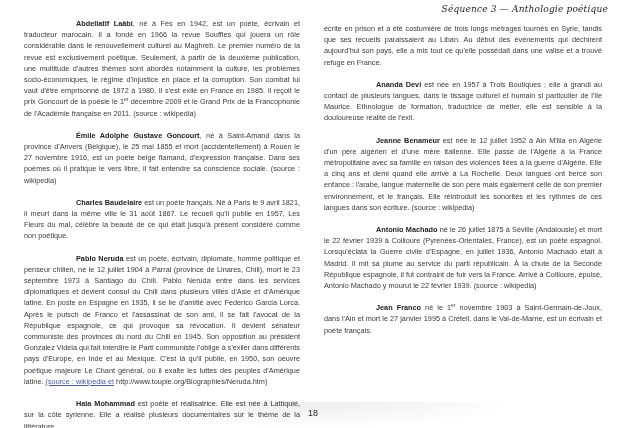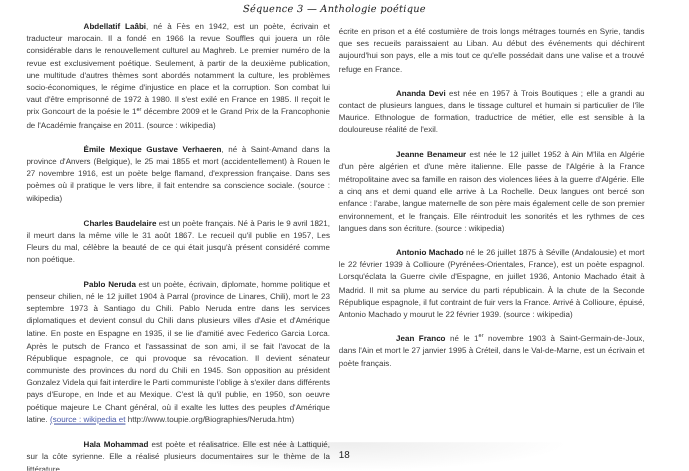--- a/index.html
+++ b/index.html
@@ -1,37 +1,37 @@
 <!DOCTYPE html>
 <html><head>
 <meta charset="utf-8">
 <style>
   html,body{margin:0;padding:0;}
   body{width:626px;height:428px;overflow:hidden;background:#ffffff;position:relative;font-family:"Liberation Sans","DejaVu Sans",sans-serif;color:#3a3a3a;}
-  .header{position:absolute;top:4px;left:0;width:608px;text-align:center;font-family:"DejaVu Serif",serif;font-style:italic;font-size:9px;color:#222;letter-spacing:0.2px;}
+  .header{position:absolute;top:4px;left:0;width:608px;text-align:right;font-family:"DejaVu Serif",serif;font-style:italic;font-size:9px;color:#222;letter-spacing:0.2px;}
   .col{position:absolute;top:18px;font-size:7.3px;line-height:11.2px;text-align:justify;}
   .col.left{left:24px;width:276px;}
-  .col.right{left:308px;width:278px;top:23px;}
+  .col.right{left:324px;width:278px;top:23px;}
   .para{margin:0 0 11px 0;text-indent:52px;}
   .para.cont{text-indent:0;}
   .name{font-weight:bold;color:#222;}
   .it{}
   .link{color:#4a5aa8;text-decoration:underline;}
   sup{font-size:5px;line-height:0;}
   .footer-shade{position:absolute;left:110px;top:402px;width:410px;height:26px;background:radial-gradient(ellipse at center top,rgba(0,0,0,0.07),rgba(0,0,0,0) 70%);}
   .pagenum{position:absolute;top:408px;left:0;width:626px;text-align:center;font-size:9px;color:#222;}
 </style>
 </head>
 <body>
 
 <div class="header">Séquence 3 — Anthologie poétique</div>
 
 <div class="col left">
     <p class="para"><span class="name">Abdellatif Laâbi</span><span>, né à Fès en 1942, est un poète, écrivain et traducteur marocain. Il a fondé en 1966 la revue </span><span class="it">Souffles</span><span> qui jouera un rôle considérable dans le renouvellement culturel au Maghreb.  Le premier numéro de la revue est exclusivement poétique. Seulement, à partir de la deuxième publication, une multitude d'autres thèmes sont abordés notamment la culture, les problèmes socio-économiques, le régime d'injustice en place et la corruption. Son combat lui vaut d'être emprisonné de 1972 à 1980. Il s'est exilé en France en 1985. Il reçoit le prix Goncourt de la poésie le 1</span><sup>er</sup><span> décembre 2009 et le Grand Prix de la Francophonie de l'Académie française en 2011. (source : wikipedia)</span></p>
-    <p class="para"><span class="name">Émile Mexique Gustave Verhaeren</span><span>, né à Saint-Amand dans la province d'Anvers (Belgique), le 25 mai 1855 et mort (accidentellement) à Rouen le 27 novembre 1916, est un poète belge flamand, d'expression française. Dans ses poèmes où il pratique le vers libre, il fait entendre sa conscience sociale. (source : wikipedia)</span></p>
+    <p class="para"><span class="name">Émile Adolphe Gustave Goncourt</span><span>, né à Saint-Amand dans la province d'Anvers (Belgique), le 25 mai 1855 et mort (accidentellement) à Rouen le 27 novembre 1916, est un poète belge flamand, d'expression française. Dans ses poèmes où il pratique le vers libre, il fait entendre sa conscience sociale. (source : wikipedia)</span></p>
     <p class="para"><span class="name">Charles Baudelaire</span><span> est un poète français. Né à Paris le 9 avril 1821, il meurt dans la même ville le 31 août 1867.        Le recueil qu'il publie en 1957, </span><span class="it">Les Fleurs du mal</span><span>, célèbre la beauté de ce qui était jusqu'à présent considéré comme non poétique.</span></p>
     <p class="para"><span class="name">Pablo Neruda</span><span> est un poète, écrivain, diplomate, homme politique et penseur chilien, né le 12 juillet 1904 à Parral (province de Linares, Chili), mort le 23 septembre 1973 à Santiago du Chili. Pablo Neruda entre dans les services diplomatiques et devient consul du Chili dans plusieurs villes d'Asie et d'Amérique latine. En poste en Espagne en 1935, il se lie d'amitié avec Federico Garcia Lorca. Après le putsch de Franco et l'assassinat de son ami, il se fait l'avocat de la République espagnole, ce qui provoque sa révocation. Il devient sénateur communiste des provinces du nord du Chili en 1945. Son opposition au président Gonzalez Videla qui fait interdire le Parti communiste l'oblige à s'exiler dans différents pays d'Europe, en Inde et au Mexique. C'est là qu'il publie, en 1950, son oeuvre poétique majeure </span><span class="it">Le Chant général</span><span>, où il exalte les luttes des peuples d'Amérique latine. </span><span class="link">(source : wikipedia et</span><span> http://www.toupie.org/Biographies/Neruda.htm)</span></p>
     <p class="para"><span class="name">Hala Mohammad</span><span> est poète et réalisatrice. Elle est née à Lattiquié, sur la côte syrienne. Elle a réalisé plusieurs documentaires sur le thème de la littérature</span></p>
   </div>
 <div class="col right">
     <p class="para cont"><span>écrite en prison et a été costumière de trois longs métrages tournés en Syrie, tandis que ses recueils paraissaient au Liban. Au début des événements qui déchirent aujourd'hui son pays, elle a mis tout ce qu'elle possédait dans une valise et a trouvé refuge en France.</span></p>
     <p class="para"><span class="name">Ananda Devi</span><span> est née en 1957 à Trois Boutiques ; elle a grandi au contact de plusieurs langues, dans le tissage culturel et humain si particulier de l'île Maurice. Ethnologue de formation, traductrice de métier, elle est sensible à la douloureuse réalité de l'exil.</span></p>
     <p class="para"><span class="name">Jeanne Benameur</span><span> est née le 12 juillet 1952 à Ain M'lila en Algérie d'un père algérien et d'une mère italienne. Elle passe de l'Algérie à la France métropolitaine avec sa famille en raison des violences liées à la guerre d'Algérie. Elle a cinq ans et demi quand elle arrive à La Rochelle. Deux langues ont bercé son enfance : l'arabe, langue maternelle de son père mais également celle de son premier environnement, et le français. Elle réintroduit les sonorités et les rythmes de ces langues dans son écriture. (source : wikipedia)</span></p>
     <p class="para"><span class="name">Antonio Machado</span><span> né le 26 juillet 1875 à Séville (Andalousie) et mort le 22 février 1939 à Collioure (Pyrénées-Orientales, France), est un poète espagnol. Lorsqu'éclata la Guerre civile d'Espagne, en juillet 1936, Antonio Machado était à Madrid. Il mit sa plume au service du parti républicain. À la chute de la Seconde République espagnole, il fut contraint de fuir vers la France. Arrivé à Collioure, épuisé, Antonio Machado y mourut le 22 février 1939. (source : wikipedia)</span></p>
     <p class="para"><span class="name">Jean Franco</span><span> né le 1</span><sup>er</sup><span> novembre 1903 à Saint-Germain-de-Joux, dans l'Ain et mort le 27 janvier 1995 à Créteil, dans le Val-de-Marne, est un écrivain et poète français.</span></p>

